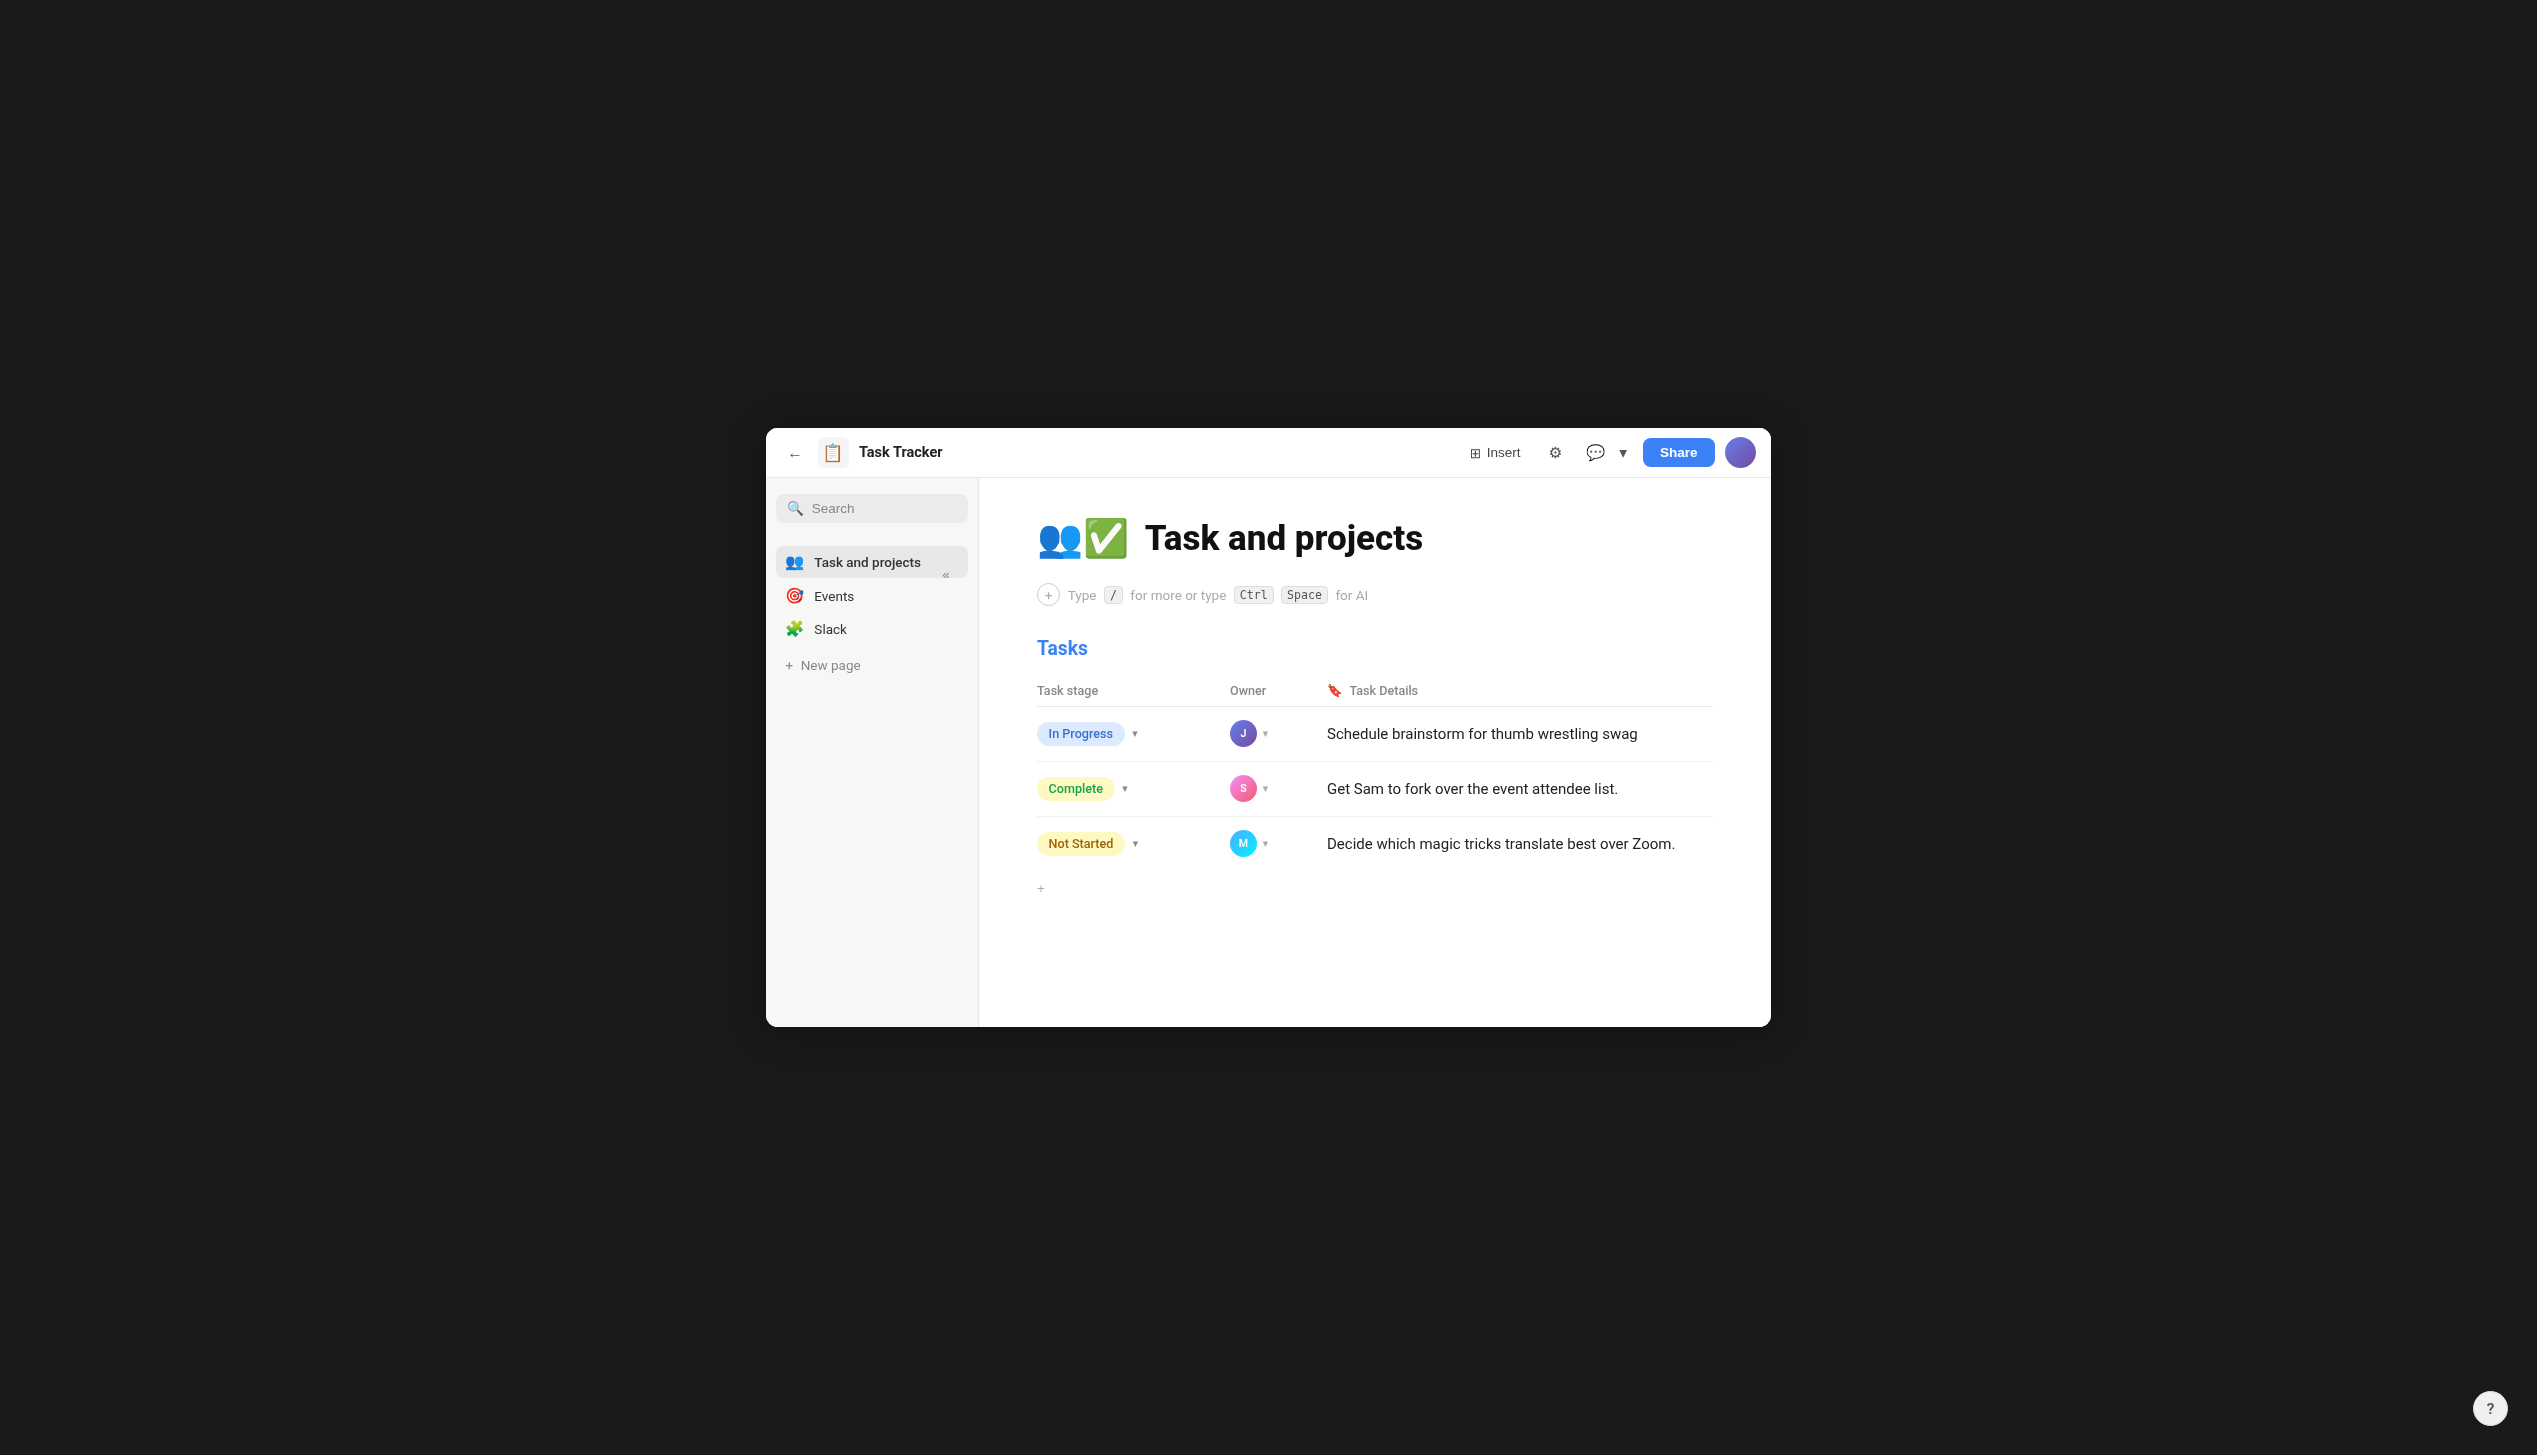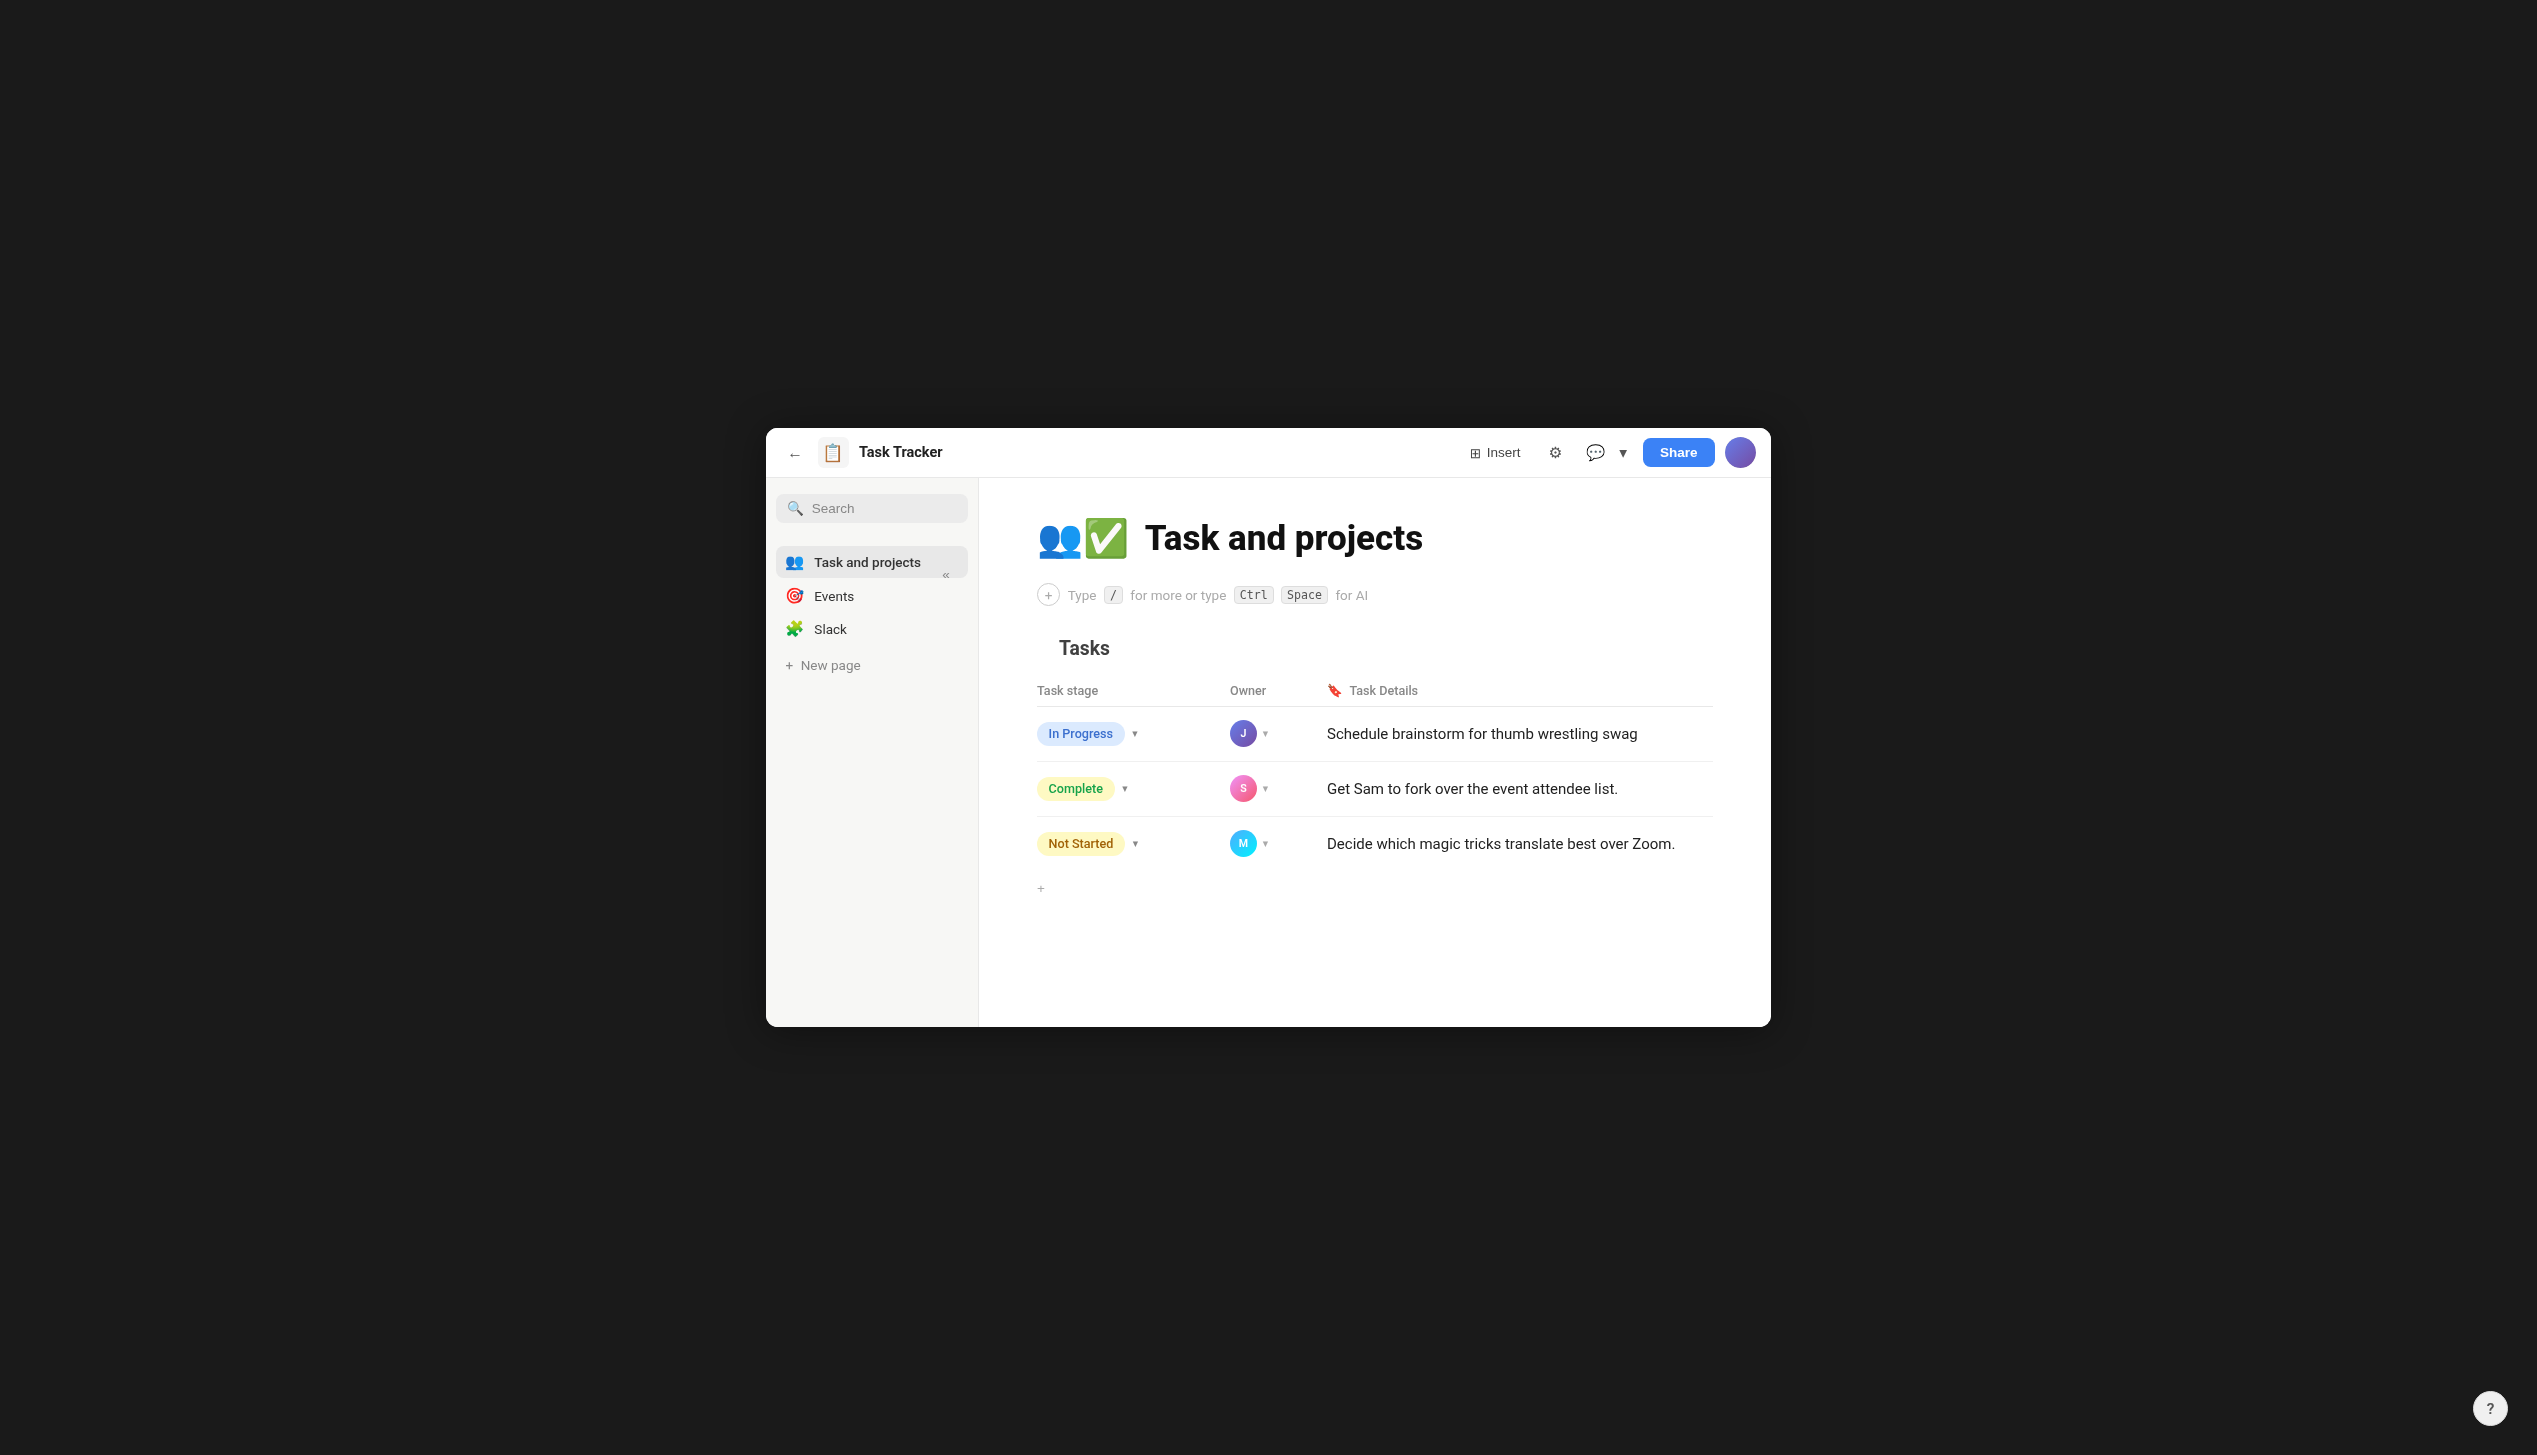--- a/index.html
+++ b/index.html
@@ -267,23 +267,22 @@
       color: #555;
       font-family: monospace;
     }
     
     .tasks-section {
       margin-top: 7.7px;
     }
     .tasks-heading {
       font-size: 19.3px;
       font-weight: 700;
-      color: #404040;
+      color: #3b82f6;
       margin-bottom: 15.5px;
-      margin-left: 22px;
     }
     .tasks-table {
       width: 100%;
       border-collapse: collapse;
     }
     .tasks-table thead th {
       text-align: left;
       font-size: 12.6px;
       color: #888;
       font-weight: 500;

